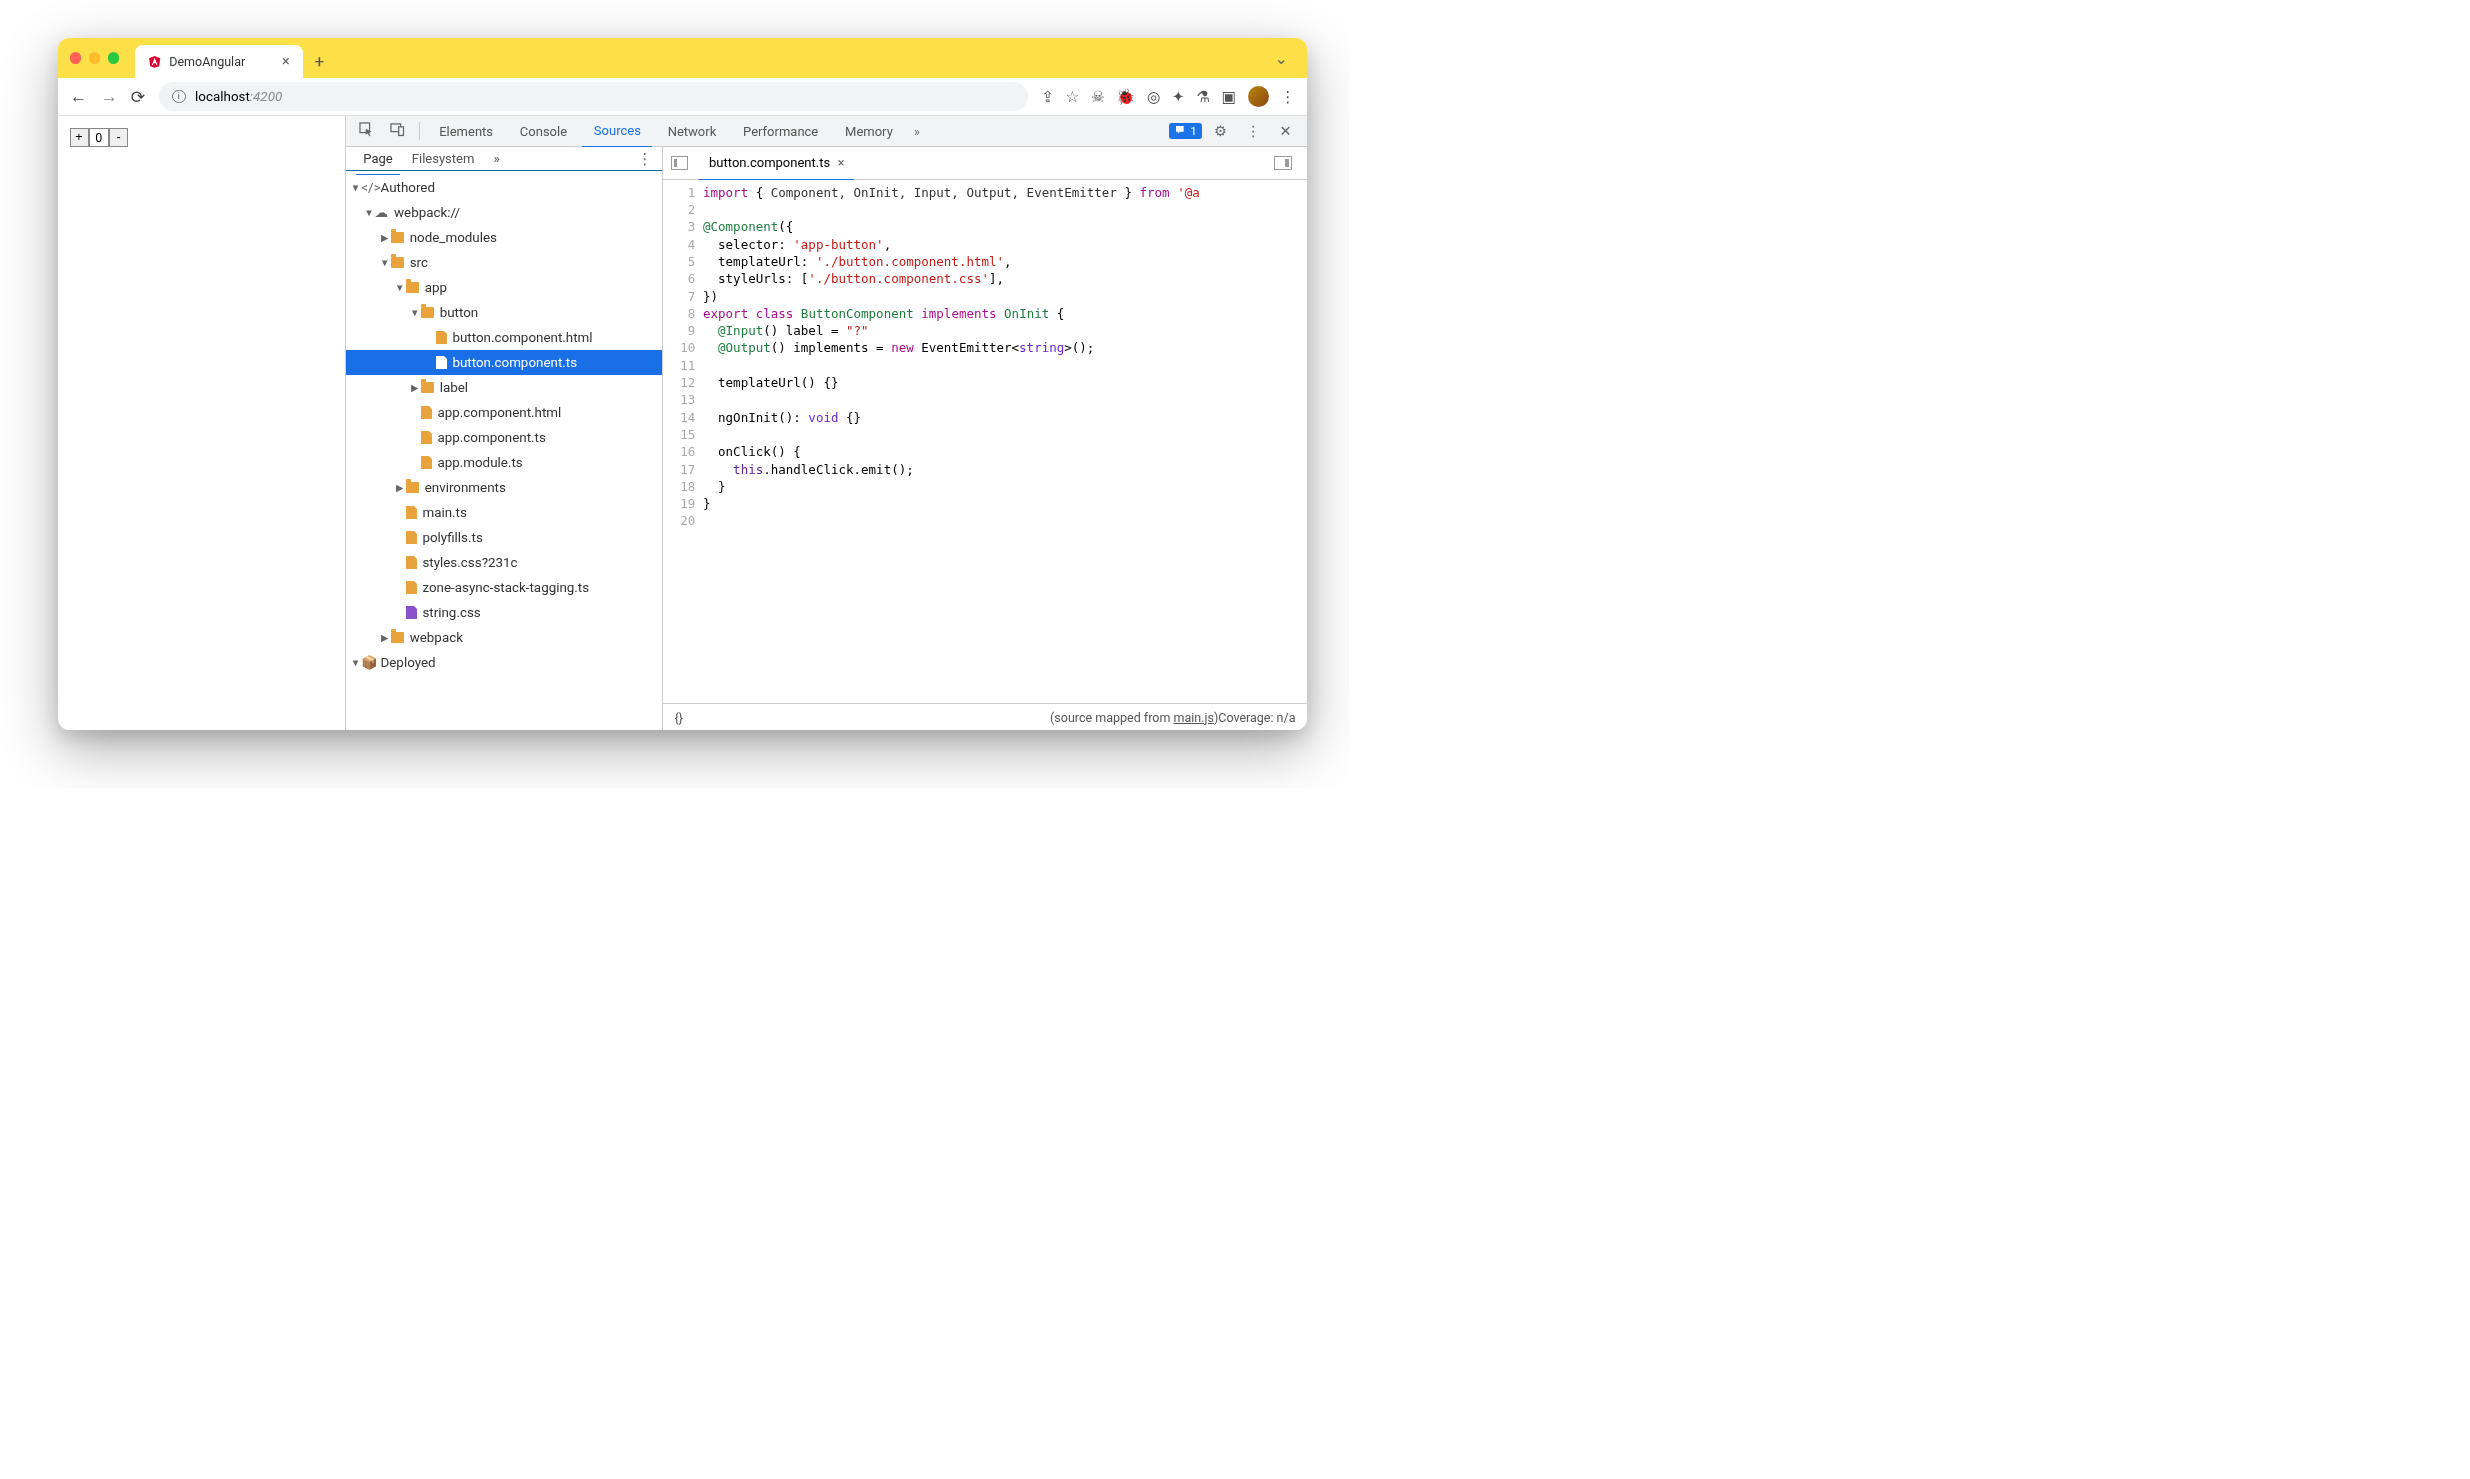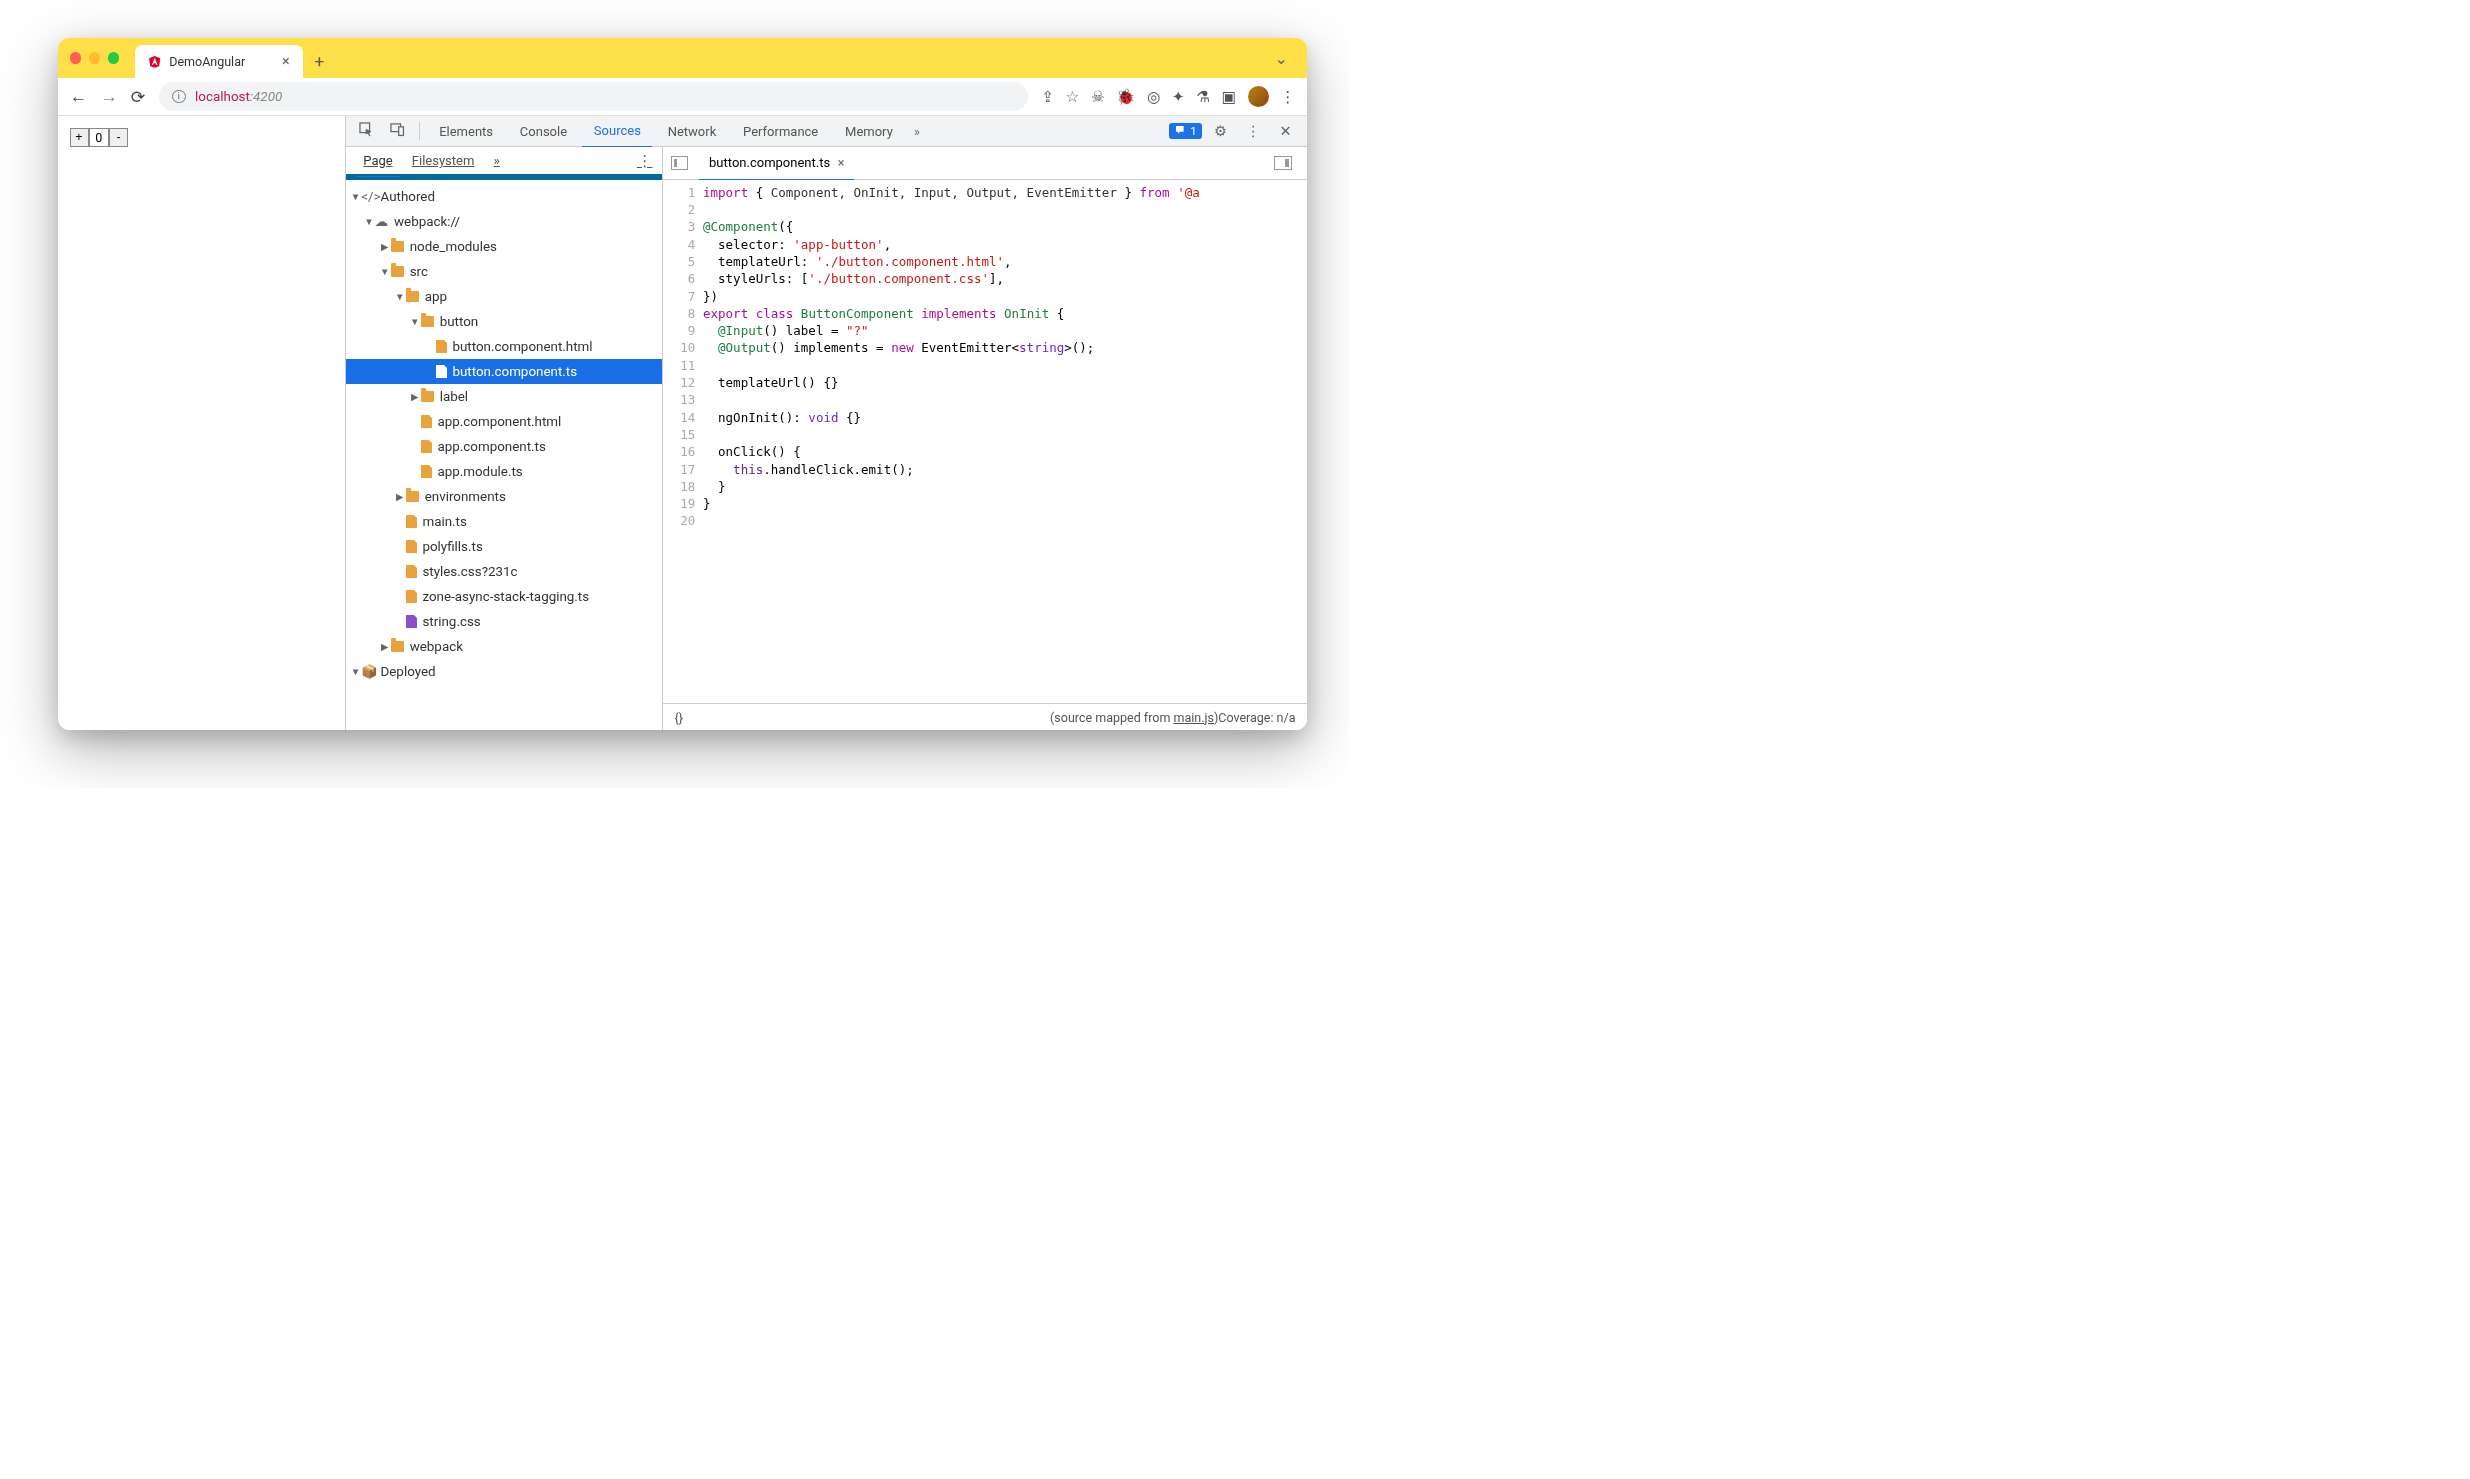--- a/index.html
+++ b/index.html
@@ -47,21 +47,21 @@
   height: 38px; background: #fff; display: flex; align-items: center;
   padding: 0 11.5px; gap: 13.4px; border-bottom: 1px solid #e0e0e0;
 }
 .navbtn { color: #888; font-size: 17.3px; display: flex; align-items: center; }
 .navbtn.active { color: #444; }
 .urlbar {
   flex: 1; height: 29px; background: #f1f3f4; border-radius: 14.4px;
   display: flex; align-items: center; padding: 0 13.4px; font-size: 13.4px; color: #555;
 }
 .urlbar .info { width: 13.4px; height: 13.4px; border: 1.4px solid #777; border-radius: 50%; font-size: 8.6px; display: flex; align-items: center; justify-content: center; margin-right: 9.6px; }
-.urlbar .host { color: #be185d; }
+.urlbar .host { color: #000000; }
 .urlbar .port { color: #888; font-style: italic; }
 .exticons { display: flex; gap: 11.5px; align-items: center; color: #555; }
 .exticons span { font-size: 15.4px; }
 .avatar { width: 21px; height: 21px; border-radius: 50%; background: linear-gradient(135deg,#b8860b,#8b4513); }
 
 .content { flex: 1; display: flex; }
 .page-area {
   width: 288px; padding: 11.5px; border-right: 1px solid #ccc;
 }
 .counter { display: flex; align-items: center; gap: 0; }
@@ -78,22 +78,22 @@
 .dt-tabs .sep { width: 1px; height: 17.3px; background: #ccc; margin: 0 3.8px; }
 .dt-tab { padding: 0 11.5px; height: 31px; display: flex; align-items: center; cursor: pointer; }
 .dt-tab.active { color: #1a73e8; border-bottom: 1.9px solid #1a73e8; }
 .dt-tabs .spacer { flex: 1; }
 .badge { background: #1a73e8; color: #fff; border-radius: 2.9px; padding: 1px 5.8px; font-size: 11.5px; display: flex; align-items: center; gap: 3.8px; }
 .dt-tabs .gear, .dt-tabs .more, .dt-tabs .close { padding: 0 7.7px; color: #666; font-size: 14.4px; }
 
 .dt-body { flex: 1; display: flex; background: #fff; }
 .sidebar { width: 317px; border-right: 1px solid #ccc; display: flex; flex-direction: column; }
 .sb-tabs {
-  height: 33px; display: flex; align-items: center; padding: 0 9.6px;
-  font-size: 13px; color: #555; border-bottom: 6px solid #0369a1; gap: 3.8px; text-decoration: underline;
+  height: 24px; display: flex; align-items: center; padding: 0 9.6px;
+  font-size: 13px; color: #555; border-bottom: 1px solid #0369a1; gap: 3.8px;
 }
 .sb-tab { padding: 0 7.7px; height: 33px; display: flex; align-items: center; }
 .sb-tab.active { color: #333; border-bottom: 1.9px solid #1a73e8; }
 .sb-more { margin-left: 7.7px; font-size: 13.4px; }
 .sb-kebab { margin-left: auto; font-size: 15.4px; color: #666; }
 
 .tree { flex: 1; overflow: auto; font-size: 13.4px; color: #333; padding-top: 3.8px; }
 .trow { display: flex; align-items: center; height: 25px; white-space: nowrap; }
 .trow .disc { width: 11.5px; text-align: center; color: #666; font-size: 9.6px; }
 .trow.sel { background: #1970e6; color: #fff; }

